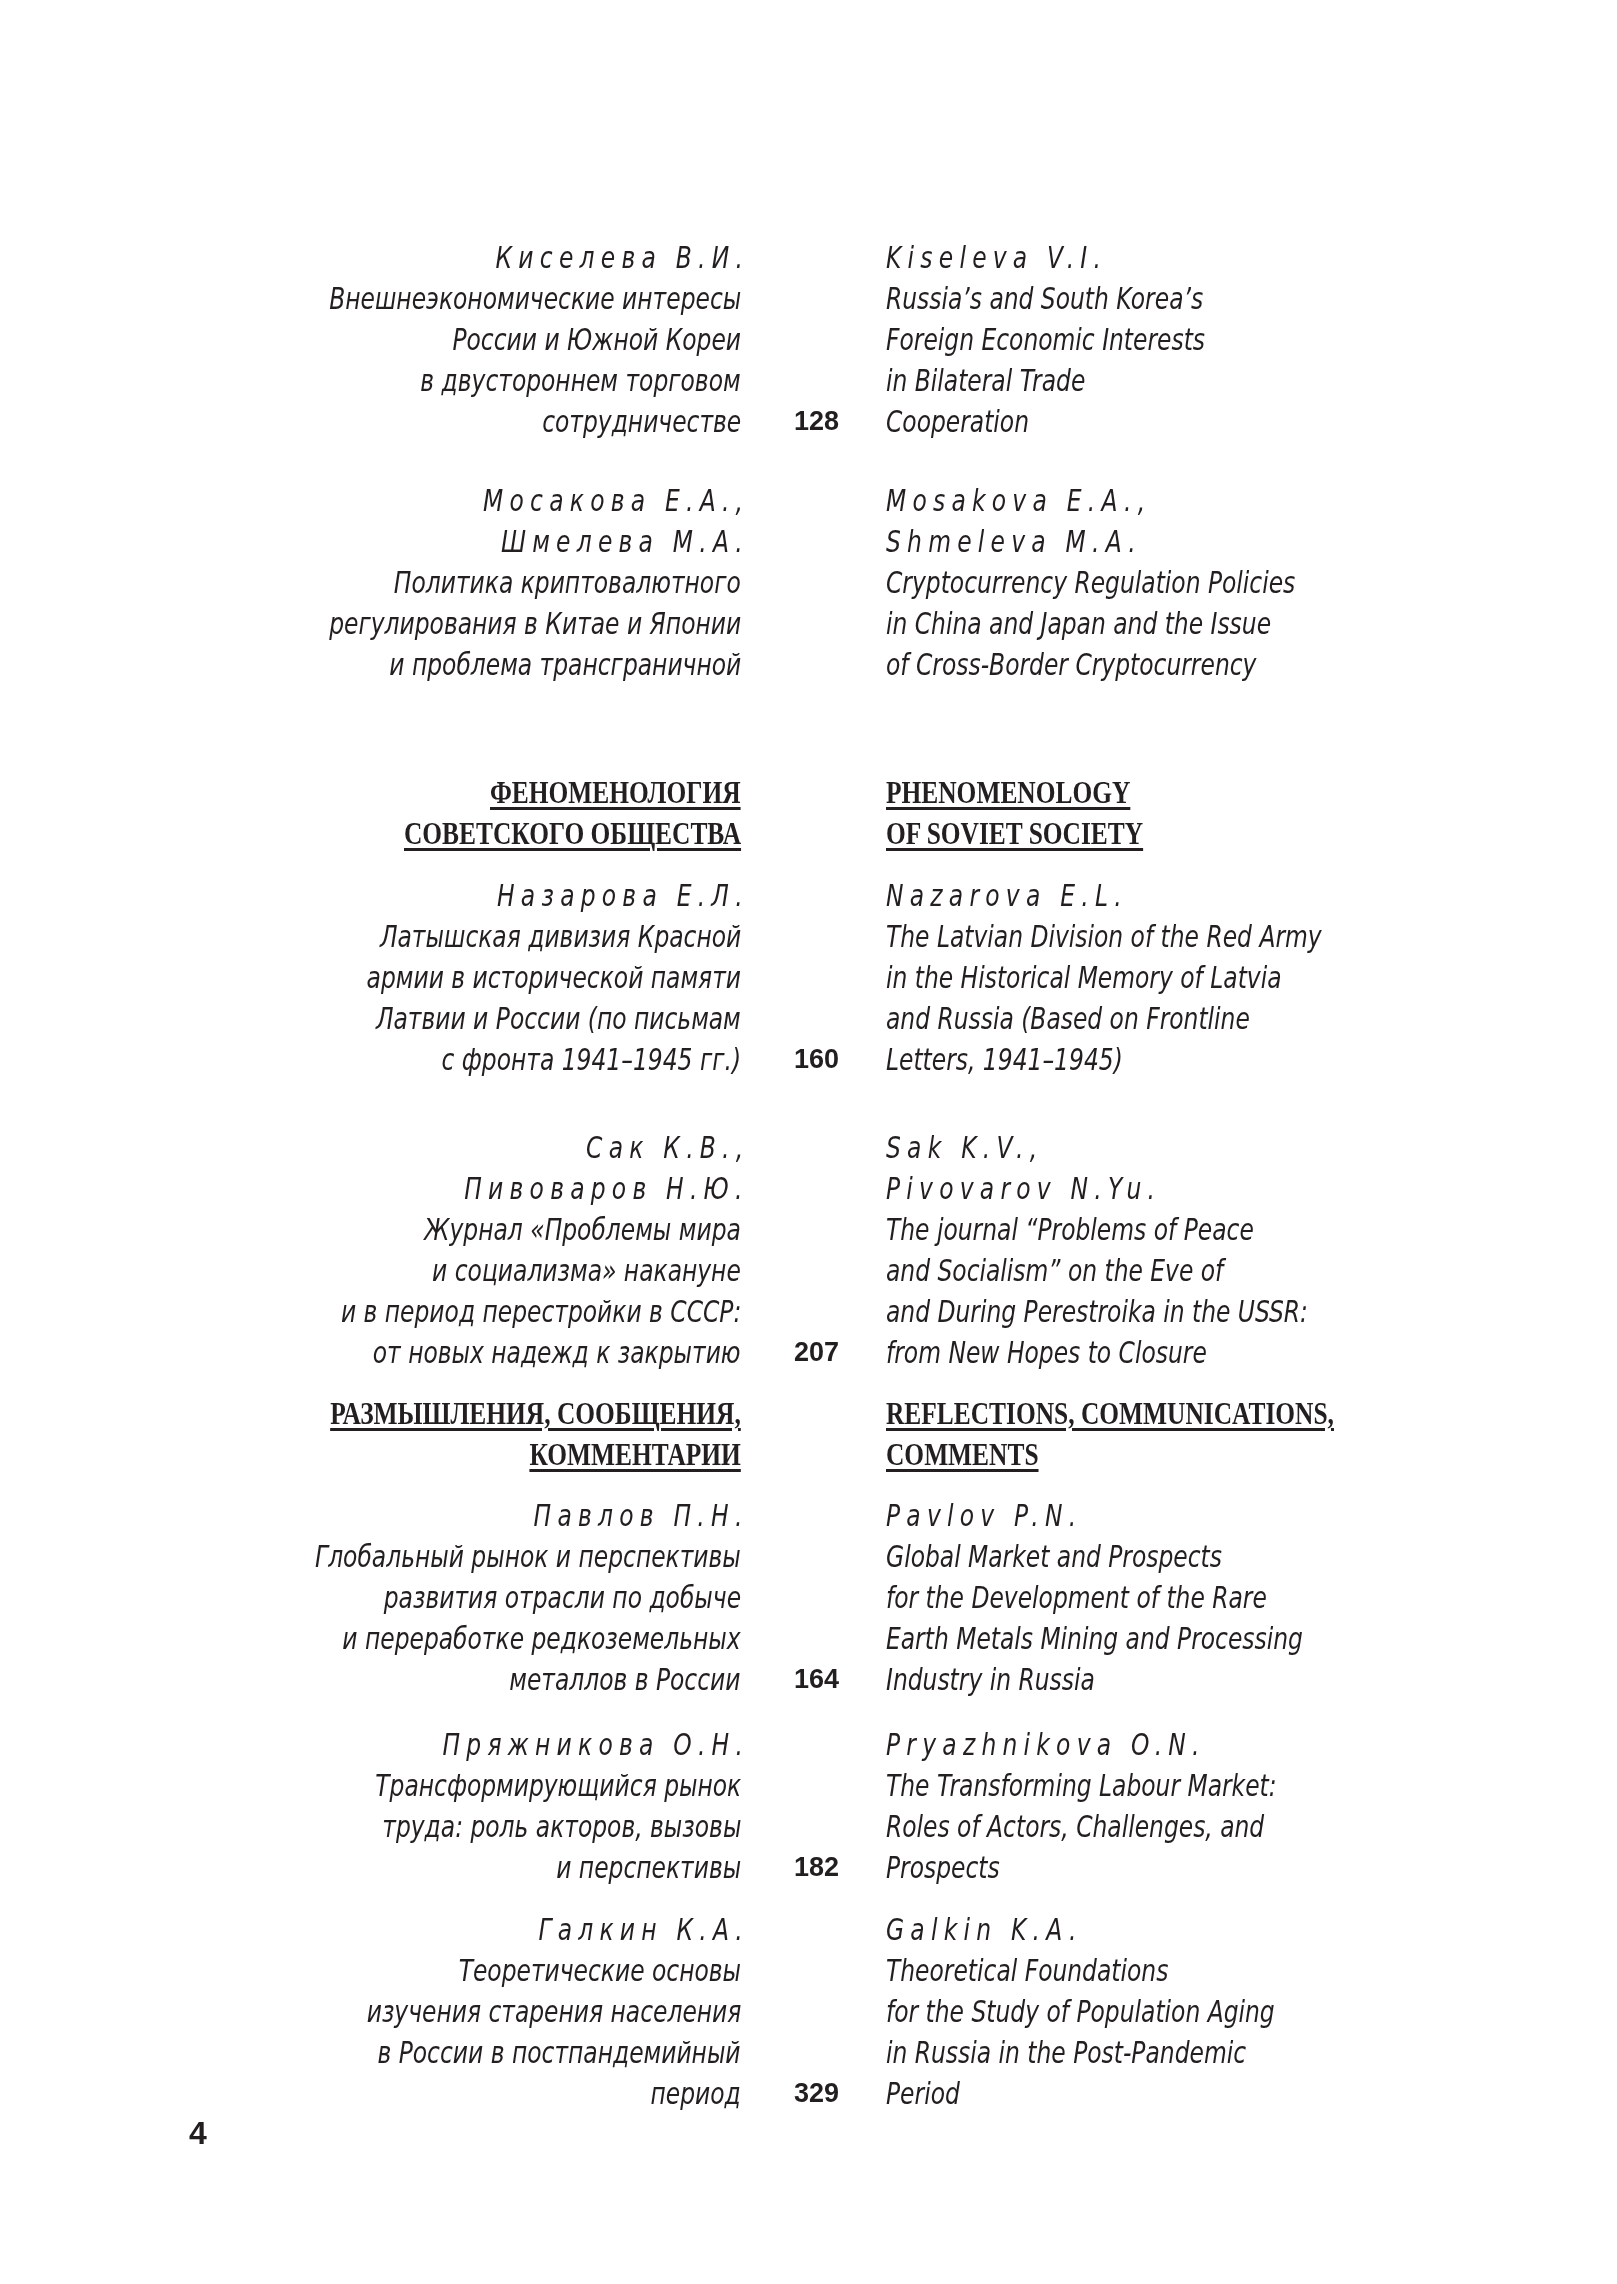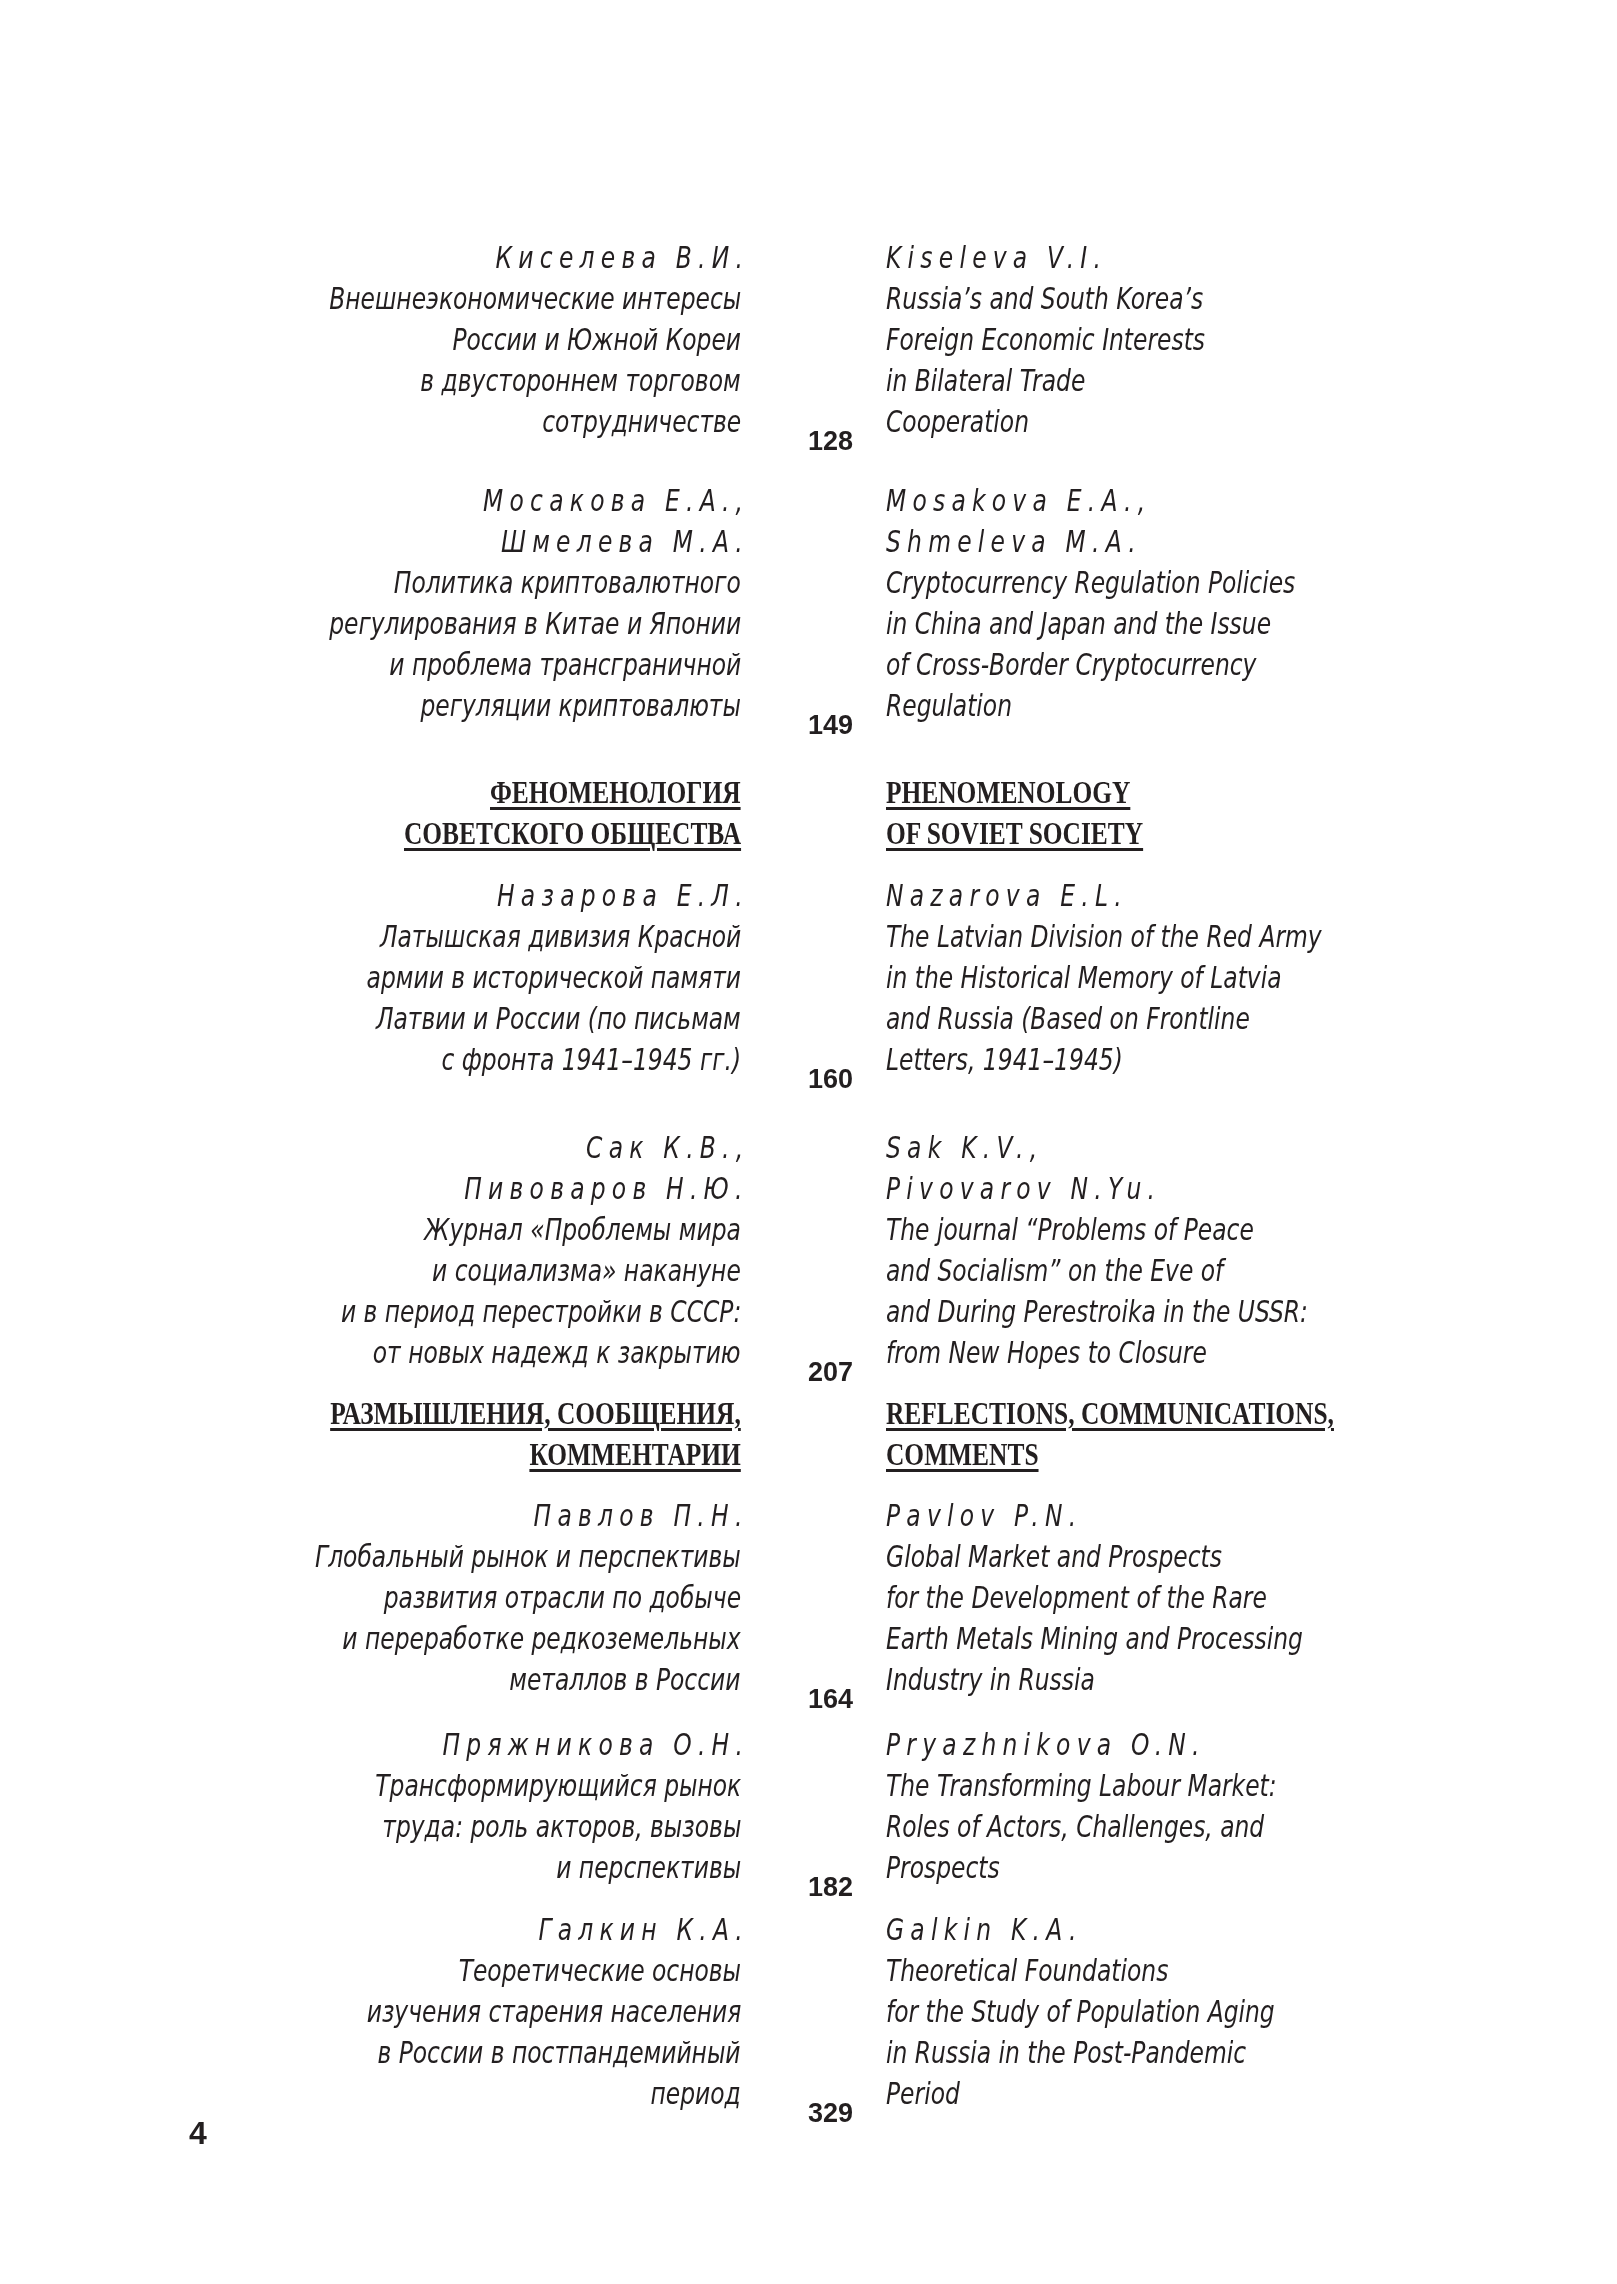--- a/index.html
+++ b/index.html
@@ -8,22 +8,22 @@
   .row { position: relative; height: 41px; }
   .ru, .en, .pg {
     position: absolute; top: 0; height: 41px; line-height: 41px;
     white-space: nowrap; font-style: italic;
     font-family: "DejaVu Sans", sans-serif; font-size: 30px;
     transform: scaleX(0.78);
   }
   .ru { right: 877px; text-align: right; transform-origin: right center; }
   .en { left: 886px; text-align: left; transform-origin: left center; }
   .pg {
-    left: 780px; width: 73px; text-align: right; font-style: normal; font-weight: bold;
-    font-family: "Liberation Sans", sans-serif; font-size: 27px; transform: none; margin-top: 20px;
+    left: 780px; width: 73px; text-align: center; font-style: normal; font-weight: bold;
+    font-family: "Liberation Sans", sans-serif; font-size: 27px; transform: none;
   }
   .author { letter-spacing: 8px; }
   .ru.author { margin-right: -8px; }
   .head {
     position: absolute; top: 0; height: 40px; line-height: 40px; white-space: nowrap;
     font-family: "Liberation Serif", serif; font-weight: bold; font-size: 31px;
     text-decoration: underline; text-decoration-thickness: 3.2px; text-underline-offset: 4px;
     transform: scaleX(0.82);
   }
   .head.ru-h { right: 877px; transform-origin: right center; }
@@ -76,25 +76,20 @@
         <span class="en">Cryptocurrency Regulation Policies</span>
       </div>
     <div class="row">
         <span class="ru">регулирования в Китае и Японии</span>
         <span class="en">in China and Japan and the Issue</span>
       </div>
     <div class="row">
         <span class="ru">и проблема трансграничной</span>
         <span class="en">of Cross-Border Cryptocurrency</span>
       </div>
-    <div class="row">
-        <span class="ru">регуляции криптовалюты</span>
-        <span class="pg">149</span>
-        <span class="en">Regulation</span>
-      </div>
   </div>
 
   <div class="entry" style="top:773px;">
     <div class="row">
         <span class="head ru-h">ФЕНОМЕНОЛОГИЯ</span>
         <span class="head en-h">PHENOMENOLOGY</span>
       </div>
     <div class="row">
         <span class="head ru-h">СОВЕТСКОГО ОБЩЕСТВА</span>
         <span class="head en-h">OF SOVIET SOCIETY</span>

